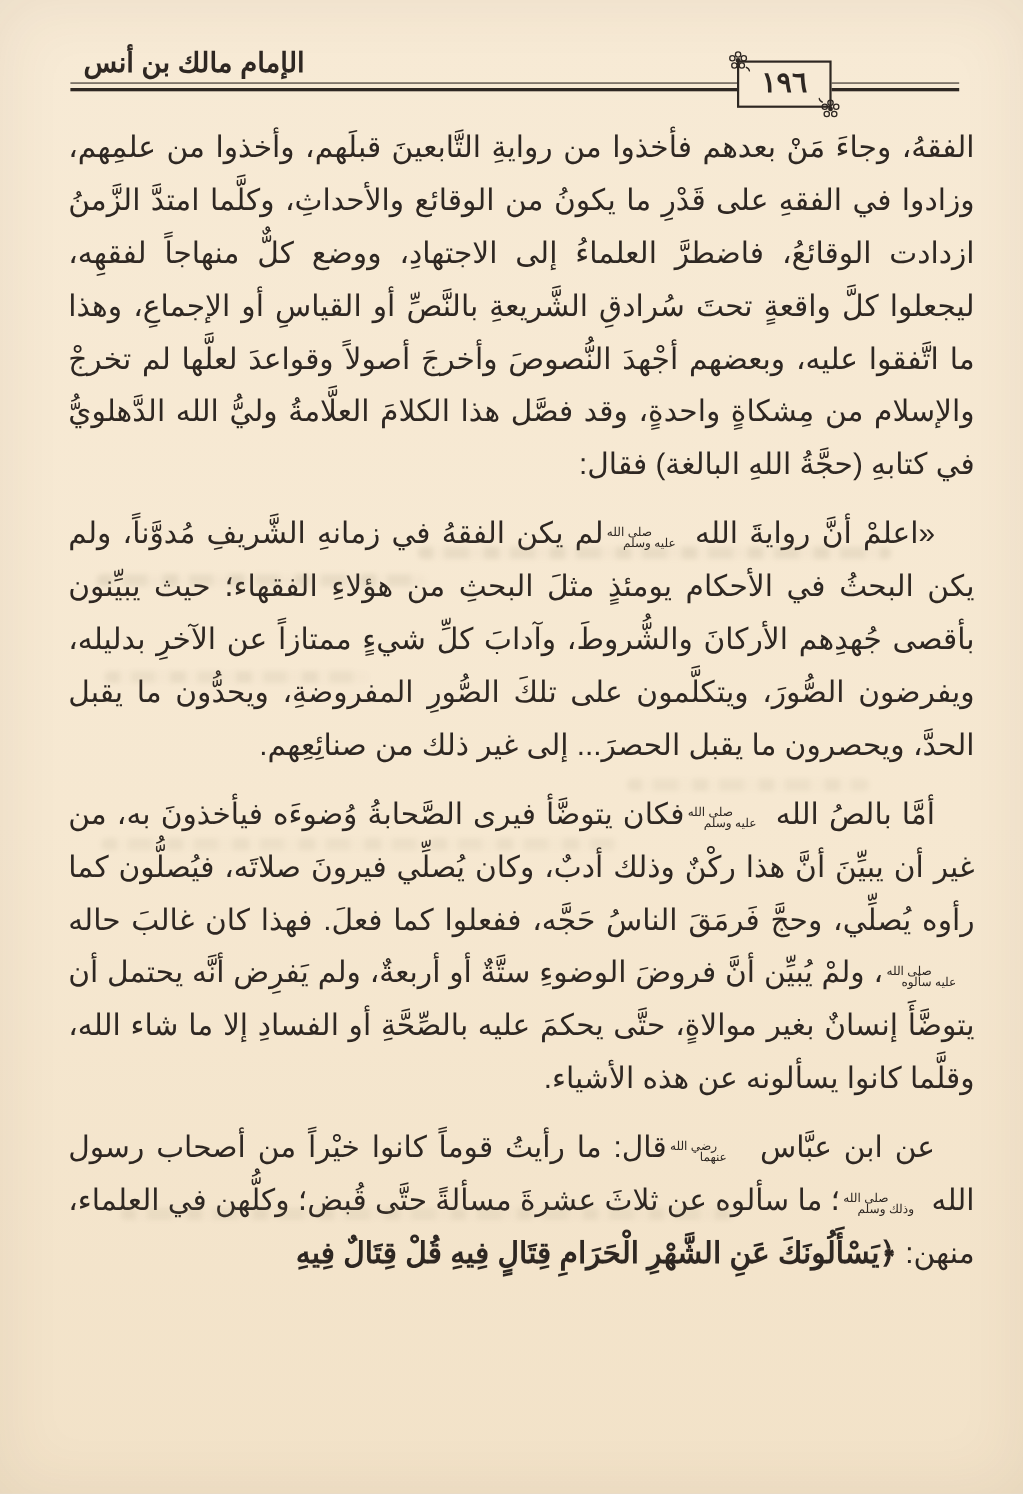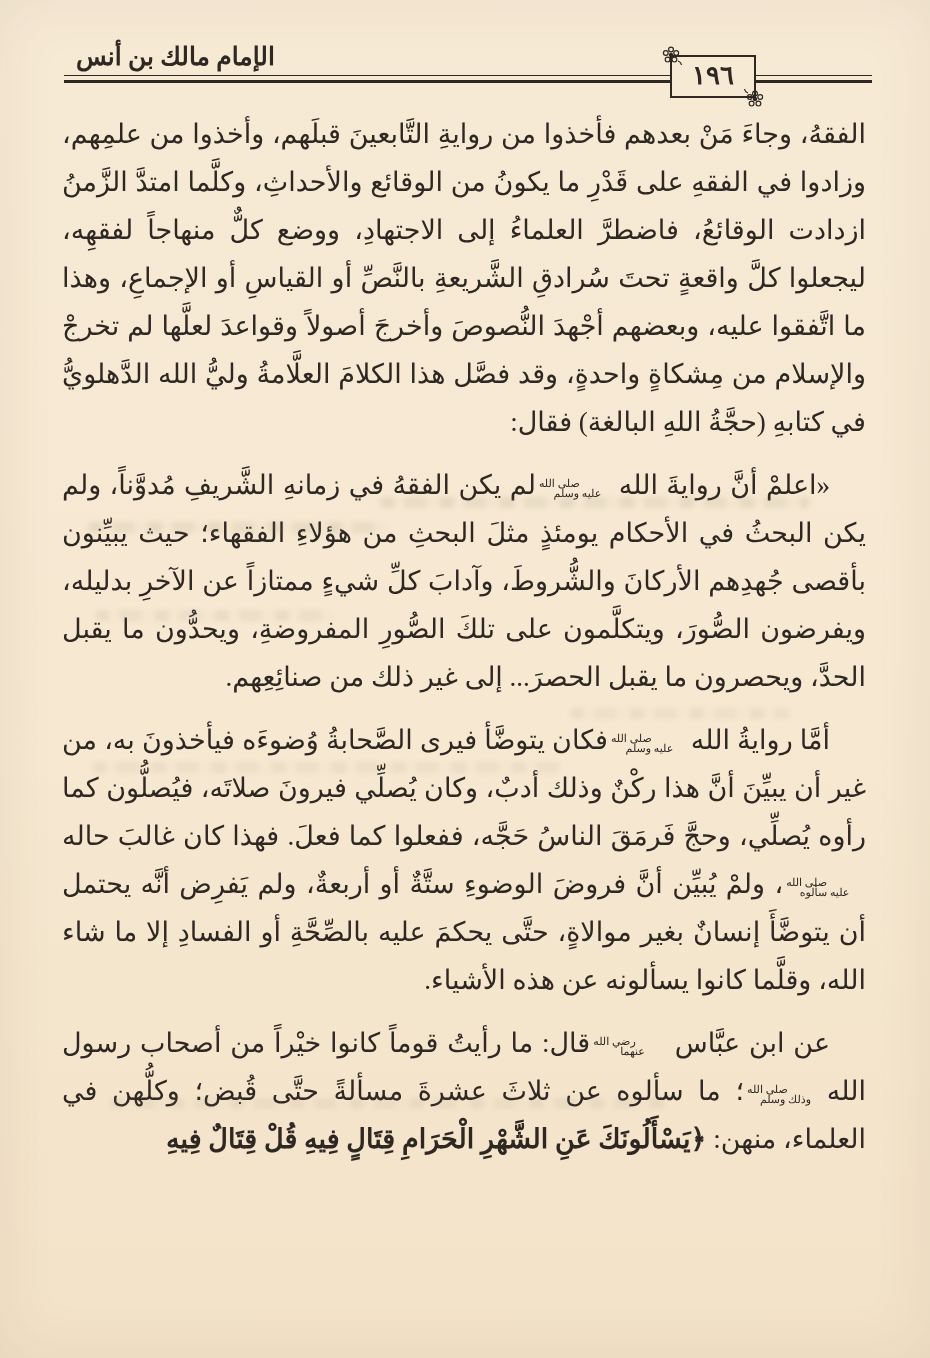--- a/index.html
+++ b/index.html
@@ -1,20 +1,20 @@
 <!DOCTYPE html>
 <html lang="ar" dir="rtl"><head>
 <meta charset="utf-8">
 <style>
   html,body{margin:0;padding:0;background:#e8e0d2;}
   .page{
     position:relative;
     width:930px;height:1358px;
     background:linear-gradient(180deg,#f7ead5 0%,#f6e8d1 55%,#f2e2c8 100%);
-    font-family:Liberation Serif, serif;
+    font-family:Liberation Sans, sans-serif;
     color:#2e2722;
     direction:rtl;
     overflow:hidden;
     box-shadow:inset 0 0 60px rgba(90,70,40,0.08);
   }
   
   .hdr-rule{
     position:absolute;left:64px;right:58px;top:75px;
     height:4px;
     border-top:1.5px solid #2e2722;
@@ -34,21 +34,21 @@
   }
   .pagenum{
     font-size:26px;font-weight:bold;letter-spacing:3px;
     transform:translateY(-1px);
   }
   .flower{position:absolute;width:22px;height:22px;}
   .fl-tl{left:-12px;top:-13px;}
   .fl-br{right:-12px;bottom:-14px;}
   
   .body-text{
-    position:absolute;top:110px;right:64px;left:62px;
+    position:absolute;top:110px;right:44px;left:62px;
     font-size:27px;line-height:48px;
     text-align:justify;
     text-justify:inter-word;
   }
   p.para{margin:0;padding:0;}
   p.para + p.para{margin-top:15px;}
   p.indent{text-indent:36px;}
   .seg-text{}
   .seg-honorific{
     display:inline-block;
@@ -111,21 +111,21 @@
           <path d="M4 5 q-3 -1 -3.5 -4"></path>
         </g>
       </svg>
     </div>
   </header>
 
   <main class="body-text" id="paragraphs">
       <p class="para"><span class="seg-text">الفقهُ، وجاءَ مَنْ بعدهم فأخذوا من روايةِ التَّابعينَ قبلَهم، وأخذوا من علمِهم، وزادوا في الفقهِ على قَدْرِ ما يكونُ من الوقائع والأحداثِ، وكلَّما امتدَّ الزَّمنُ ازدادت الوقائعُ، فاضطرَّ العلماءُ إلى الاجتهادِ، ووضع كلٌّ منهاجاً لفقهِه، ليجعلوا كلَّ واقعةٍ تحتَ سُرادقِ الشَّريعةِ بالنَّصِّ أو القياسِ أو الإجماعِ، وهذا ما اتَّفقوا عليه، وبعضهم أجْهدَ النُّصوصَ وأخرجَ أصولاً وقواعدَ لعلَّها لم تخرجْ والإسلام من مِشكاةٍ واحدةٍ، وقد فصَّل هذا الكلامَ العلَّامةُ وليُّ الله الدَّهلويُّ في كتابهِ (حجَّةُ اللهِ البالغة) فقال:</span></p>
       <p class="para indent"><span class="seg-text">«اعلمْ أنَّ روايةَ الله</span><span class="seg-honorific">صلى الله
 عليه وسلم</span><span class="seg-text">لم يكن الفقهُ في زمانهِ الشَّريفِ مُدوَّناً، ولم يكن البحثُ في الأحكام يومئذٍ مثلَ البحثِ من هؤلاءِ الفقهاء؛ حيث يبيِّنون بأقصى جُهدِهم الأركانَ والشُّروطَ، وآدابَ كلِّ شيءٍ ممتازاً عن الآخرِ بدليله، ويفرضون الصُّورَ، ويتكلَّمون على تلكَ الصُّورِ المفروضةِ، ويحدُّون ما يقبل الحدَّ، ويحصرون ما يقبل الحصرَ... إلى غير ذلك من صنائِعِهم.</span></p>
-      <p class="para indent"><span class="seg-text">أمَّا روايةُ الله</span><span class="seg-honorific">صلى الله
+      <p class="para indent"><span class="seg-text">أمَّا بالصُ الله</span><span class="seg-honorific">صلى الله
 عليه وسلم</span><span class="seg-text">فكان يتوضَّأ فيرى الصَّحابةُ وُضوءَه فيأخذونَ به، من غير أن يبيِّنَ أنَّ هذا ركْنٌ وذلك أدبٌ، وكان يُصلِّي فيرونَ صلاتَه، فيُصلُّون كما رأوه يُصلِّي، وحجَّ فَرمَقَ الناسُ حَجَّه، ففعلوا كما فعلَ. فهذا كان غالبَ حاله</span><span class="seg-honorific">صلى الله
 عليه سألوه</span><span class="seg-text">، ولمْ يُبيِّن أنَّ فروضَ الوضوءِ ستَّةٌ أو أربعةٌ، ولم يَفرِض أنَّه يحتمل أن يتوضَّأَ إنسانٌ بغير موالاةٍ، حتَّى يحكمَ عليه بالصِّحَّةِ أو الفسادِ إلا ما شاء الله، وقلَّما كانوا يسألونه عن هذه الأشياء.</span></p>
       <p class="para indent"><span class="seg-text">عن ابن عبَّاس</span><span class="seg-honorific">رضي الله
 عنهما</span><span class="seg-text">قال: ما رأيتُ قوماً كانوا خيْراً من أصحاب رسول الله</span><span class="seg-honorific">صلى الله
 وذلك وسلم</span><span class="seg-text">؛ ما سألوه عن ثلاثَ عشرةَ مسألةً حتَّى قُبض؛ وكلُّهن في العلماء، منهن: </span><span class="seg-quran">﴿يَسْأَلُونَكَ عَنِ الشَّهْرِ الْحَرَامِ قِتَالٍ فِيهِ قُلْ قِتَالٌ فِيهِ</span></p>
     </main>
 
   <div class="ghost g1"></div>
   <div class="ghost g2"></div>
   <div class="ghost g3"></div>

